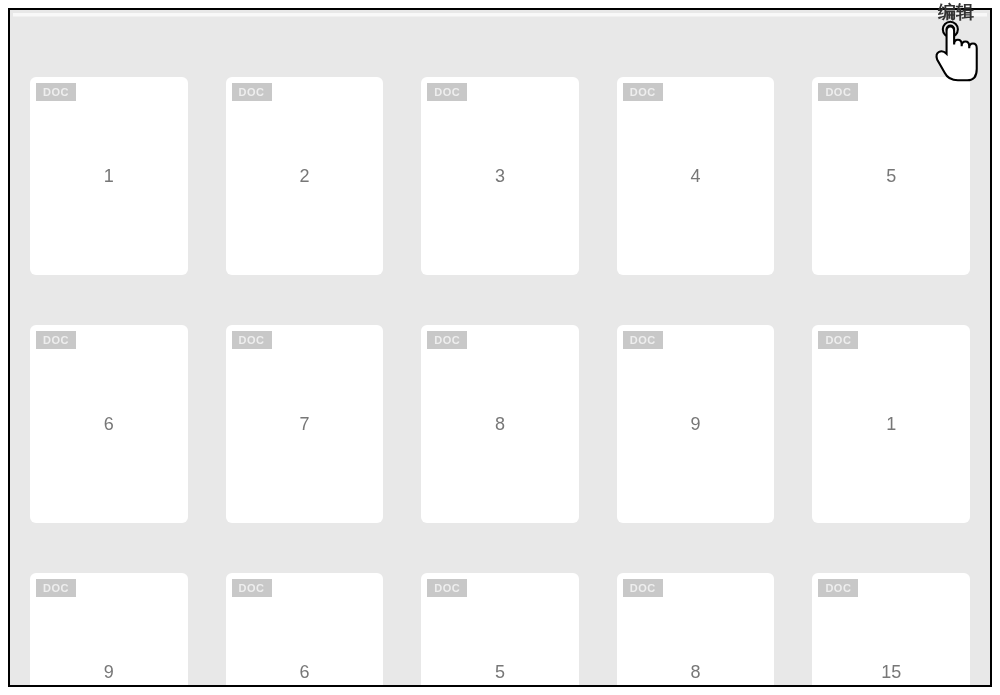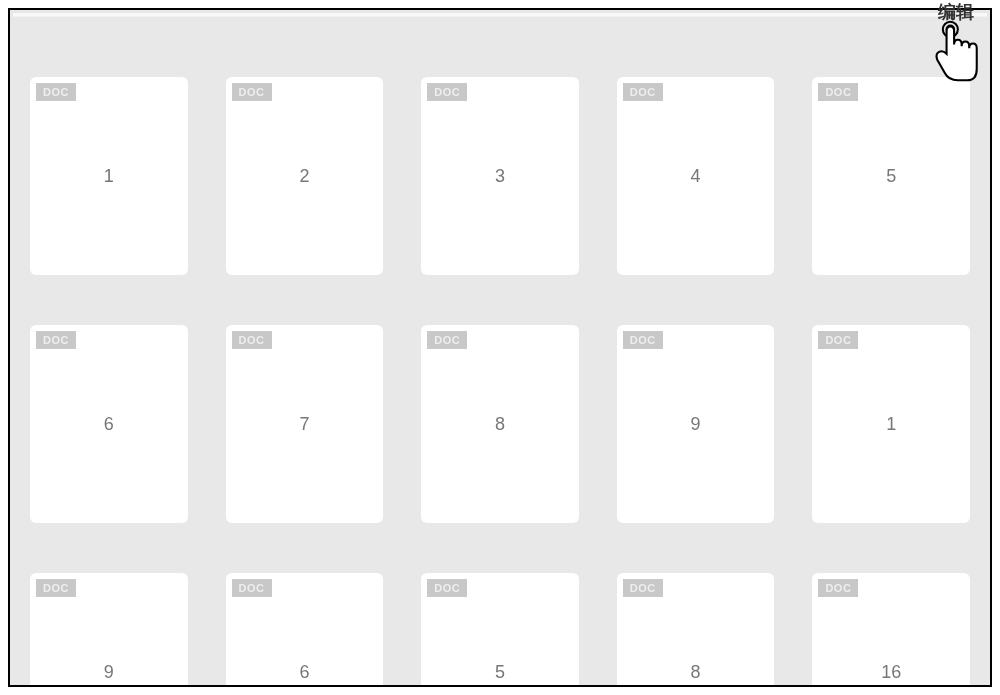--- a/index.html
+++ b/index.html
@@ -140,21 +140,21 @@
     <div class="doc-card">
       <span class="doc-badge">DOC</span>
       <span class="doc-number">5</span>
     </div>
     <div class="doc-card">
       <span class="doc-badge">DOC</span>
       <span class="doc-number">8</span>
     </div>
     <div class="doc-card">
       <span class="doc-badge">DOC</span>
-      <span class="doc-number">16</span>
+      <span class="doc-number">15</span>
     </div>
 
   </div>
 </div>
 
 <div class="edit-button">
   <span class="edit-label">编辑</span>
   <svg class="hand-cursor" viewBox="0 0 56 70">
     <g fill="#fff" stroke="#000" stroke-width="2.2">
       <circle cx="22" cy="12" r="8" fill="none"></circle>

